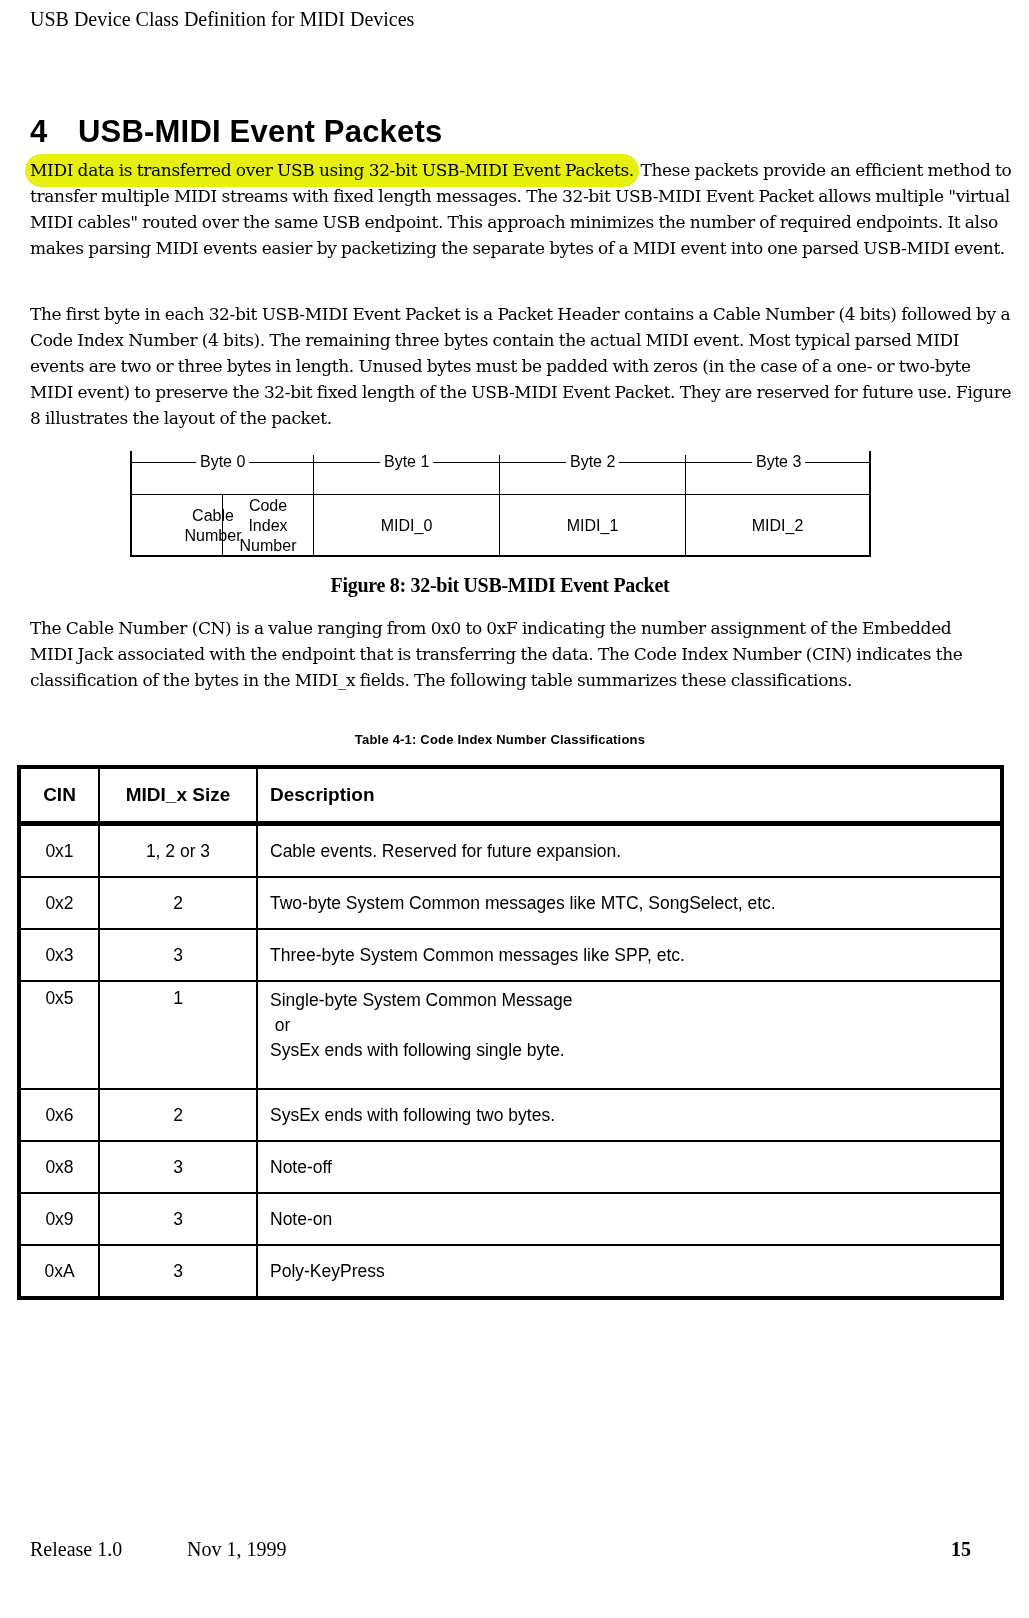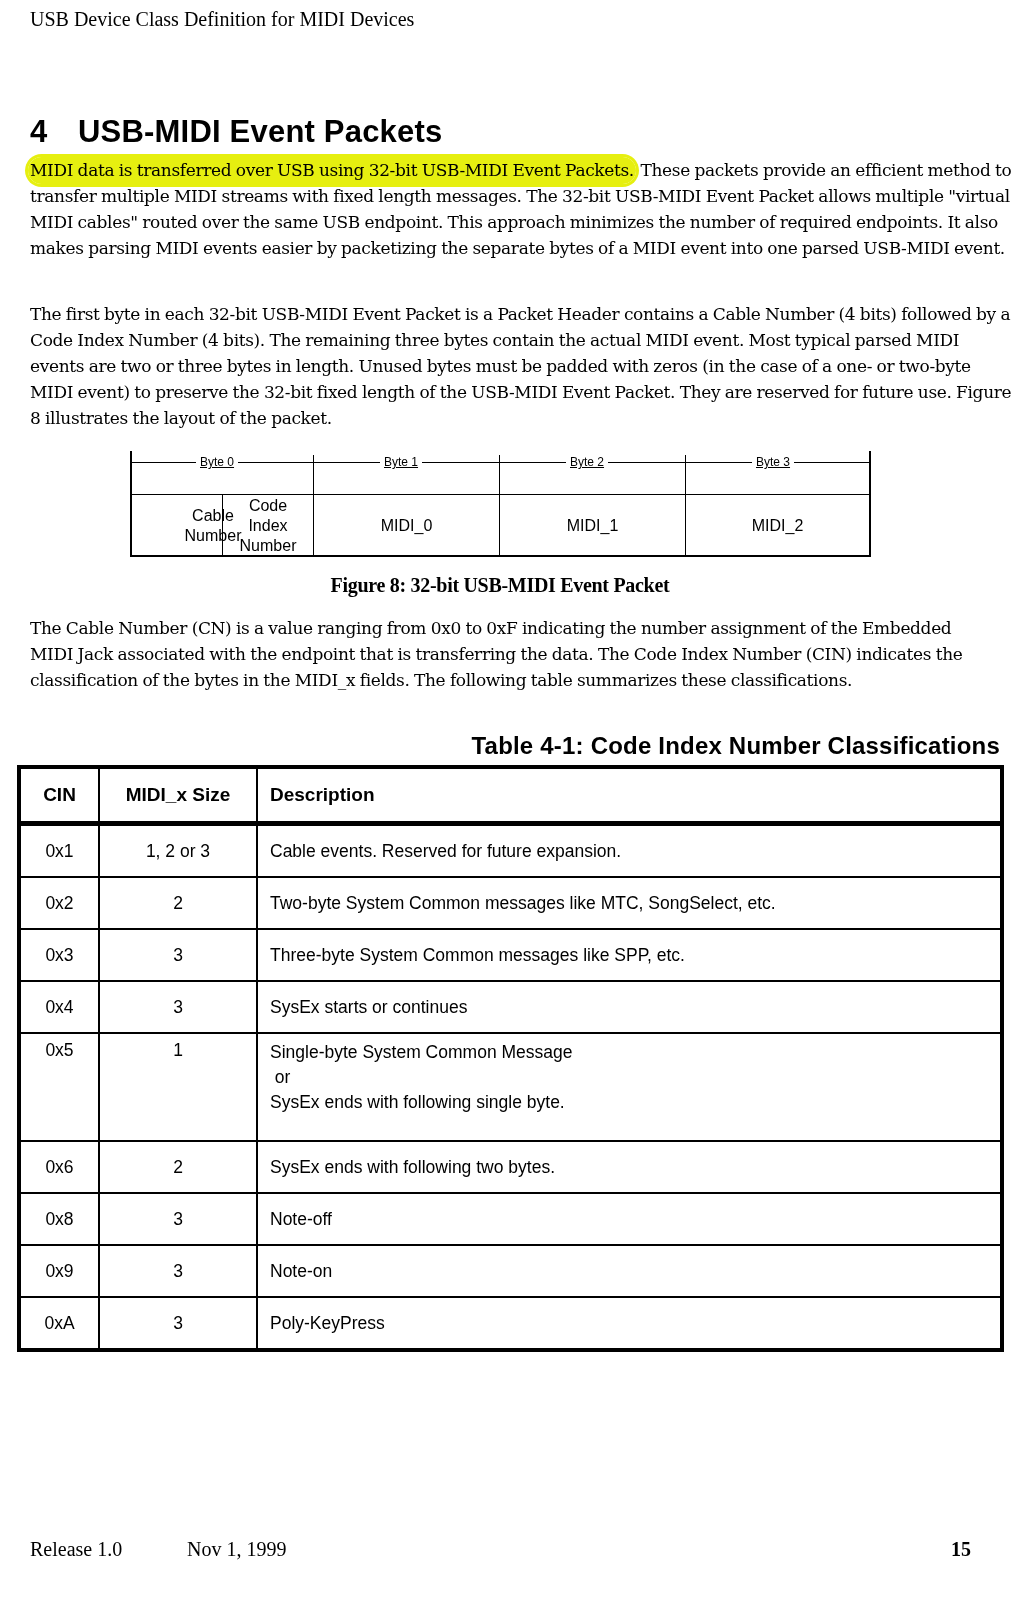--- a/index.html
+++ b/index.html
@@ -35,35 +35,35 @@
   }
   
   .figure {
     position: absolute; left: 130px; top: 451px; width: 740px; height: 106px;
     font-family: "Liberation Sans", sans-serif; font-size: 16px;
   }
   .fig-vline { position: absolute; background: #000; }
   .fig-hline { position: absolute; background: #000; height: 1px; }
   .byte-label {
     position: absolute; top: 1px; background: #fff; padding: 0 4px;
-    font-size: 12px; line-height: 20px; text-decoration: underline;
+    font-size: 16px; line-height: 20px;
   }
   .fig-cell {
     position: absolute; top: 44px; height: 62px;
     display: flex; align-items: center; justify-content: center; text-align: center;
     line-height: 20px; font-size: 16px;
   }
   .figure-caption {
     position: absolute; left: 0; width: 1000px; top: 574px; text-align: center;
     font-family: "Liberation Serif", serif; font-weight: bold; font-size: 20px;
     letter-spacing: -0.3px;
   }
   .table-caption {
-    position: absolute; left: 0; width: 1000px; top: 732px; text-align: right;
-    font-family: "Liberation Sans", sans-serif; font-weight: bold; font-size: 24px;
+    position: absolute; left: 0; width: 1000px; top: 732px; text-align: center;
+    font-family: "Liberation Sans", sans-serif; font-weight: bold; font-size: 13px;
     letter-spacing: 0.2px;
   }
   
   table.cin-table {
     position: absolute; left: 17px; top: 765px; width: 987px;
     border-collapse: collapse;
     font-family: "Liberation Sans", sans-serif; font-size: 17.5px;
     border: 4px solid #000;
   }
   table.cin-table th, table.cin-table td {
@@ -164,25 +164,20 @@
       <tr>
         <td class="c-cin">0x2</td>
         <td class="c-size">2</td>
         <td><span class="" style="white-space: pre;">Two-byte System Common messages like MTC, SongSelect, etc.</span></td>
       </tr>
       <tr>
         <td class="c-cin">0x3</td>
         <td class="c-size">3</td>
         <td><span class="" style="white-space: pre;">Three-byte System Common messages like SPP, etc.</span></td>
       </tr>
-      <tr>
-        <td class="c-cin">0x4</td>
-        <td class="c-size">3</td>
-        <td><span class="" style="white-space: pre;">SysEx starts or continues</span></td>
-      </tr>
       <tr class="tall">
         <td class="c-cin">0x5</td>
         <td class="c-size">1</td>
         <td>
           <span class="desc-line" style="white-space: pre;">Single-byte System Common Message</span>
           <span class="desc-line" style="white-space: pre;"> or</span>
           <span class="desc-line" style="white-space: pre;">SysEx ends with following single byte.</span>
         </td>
       </tr>
       <tr>

